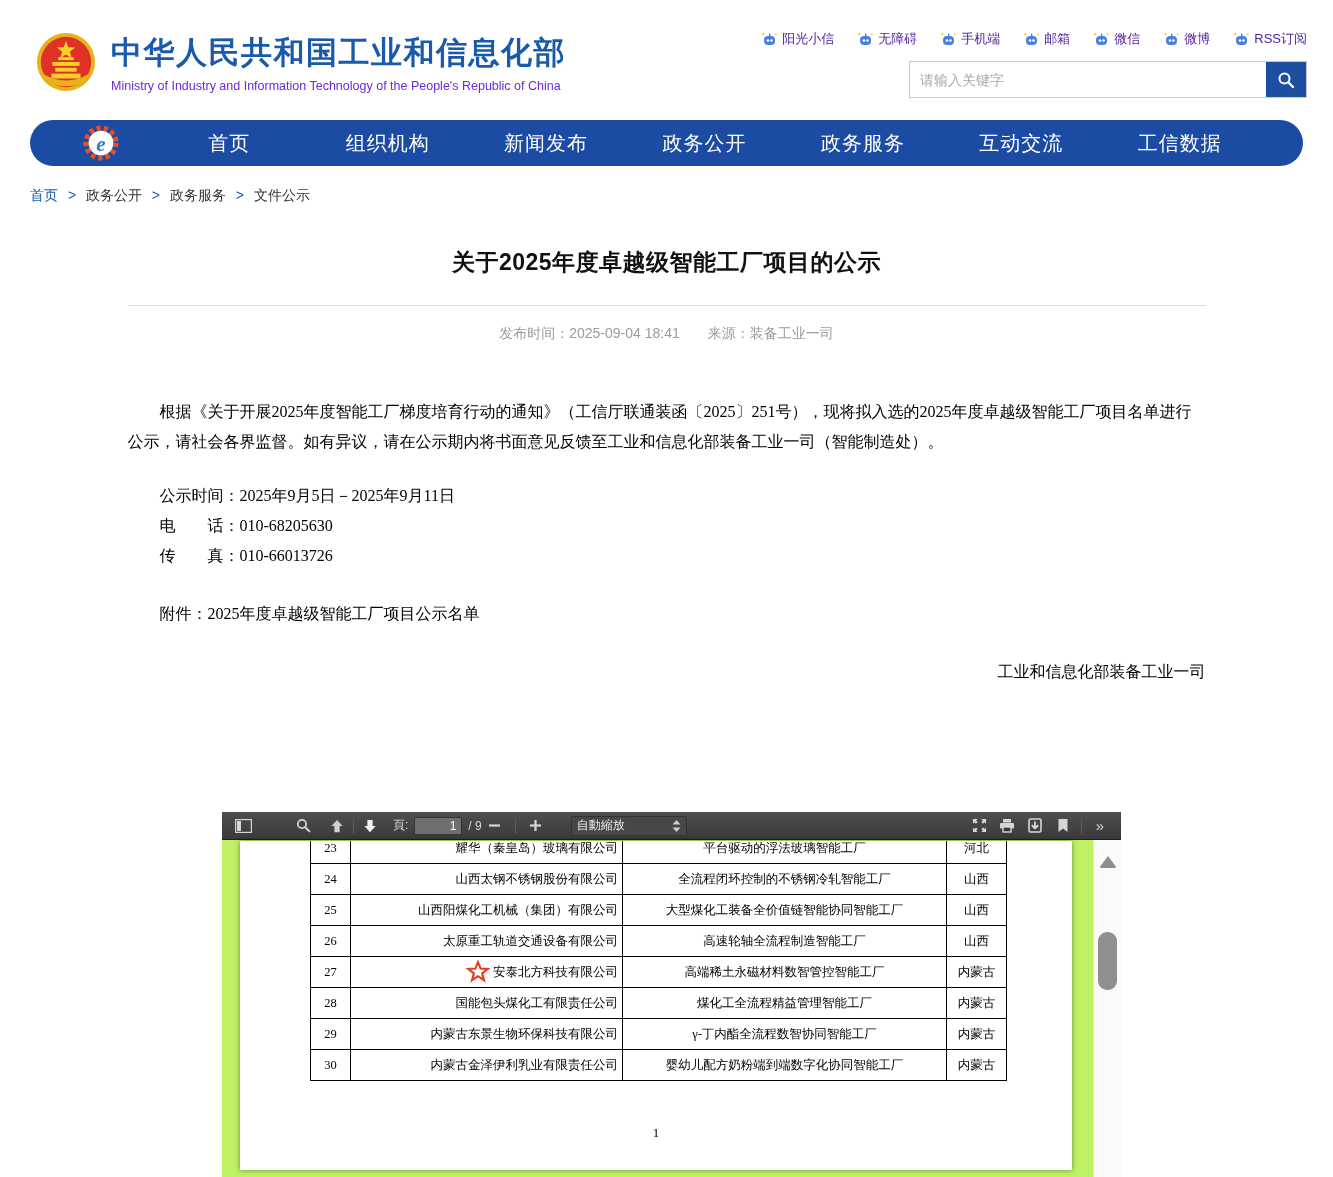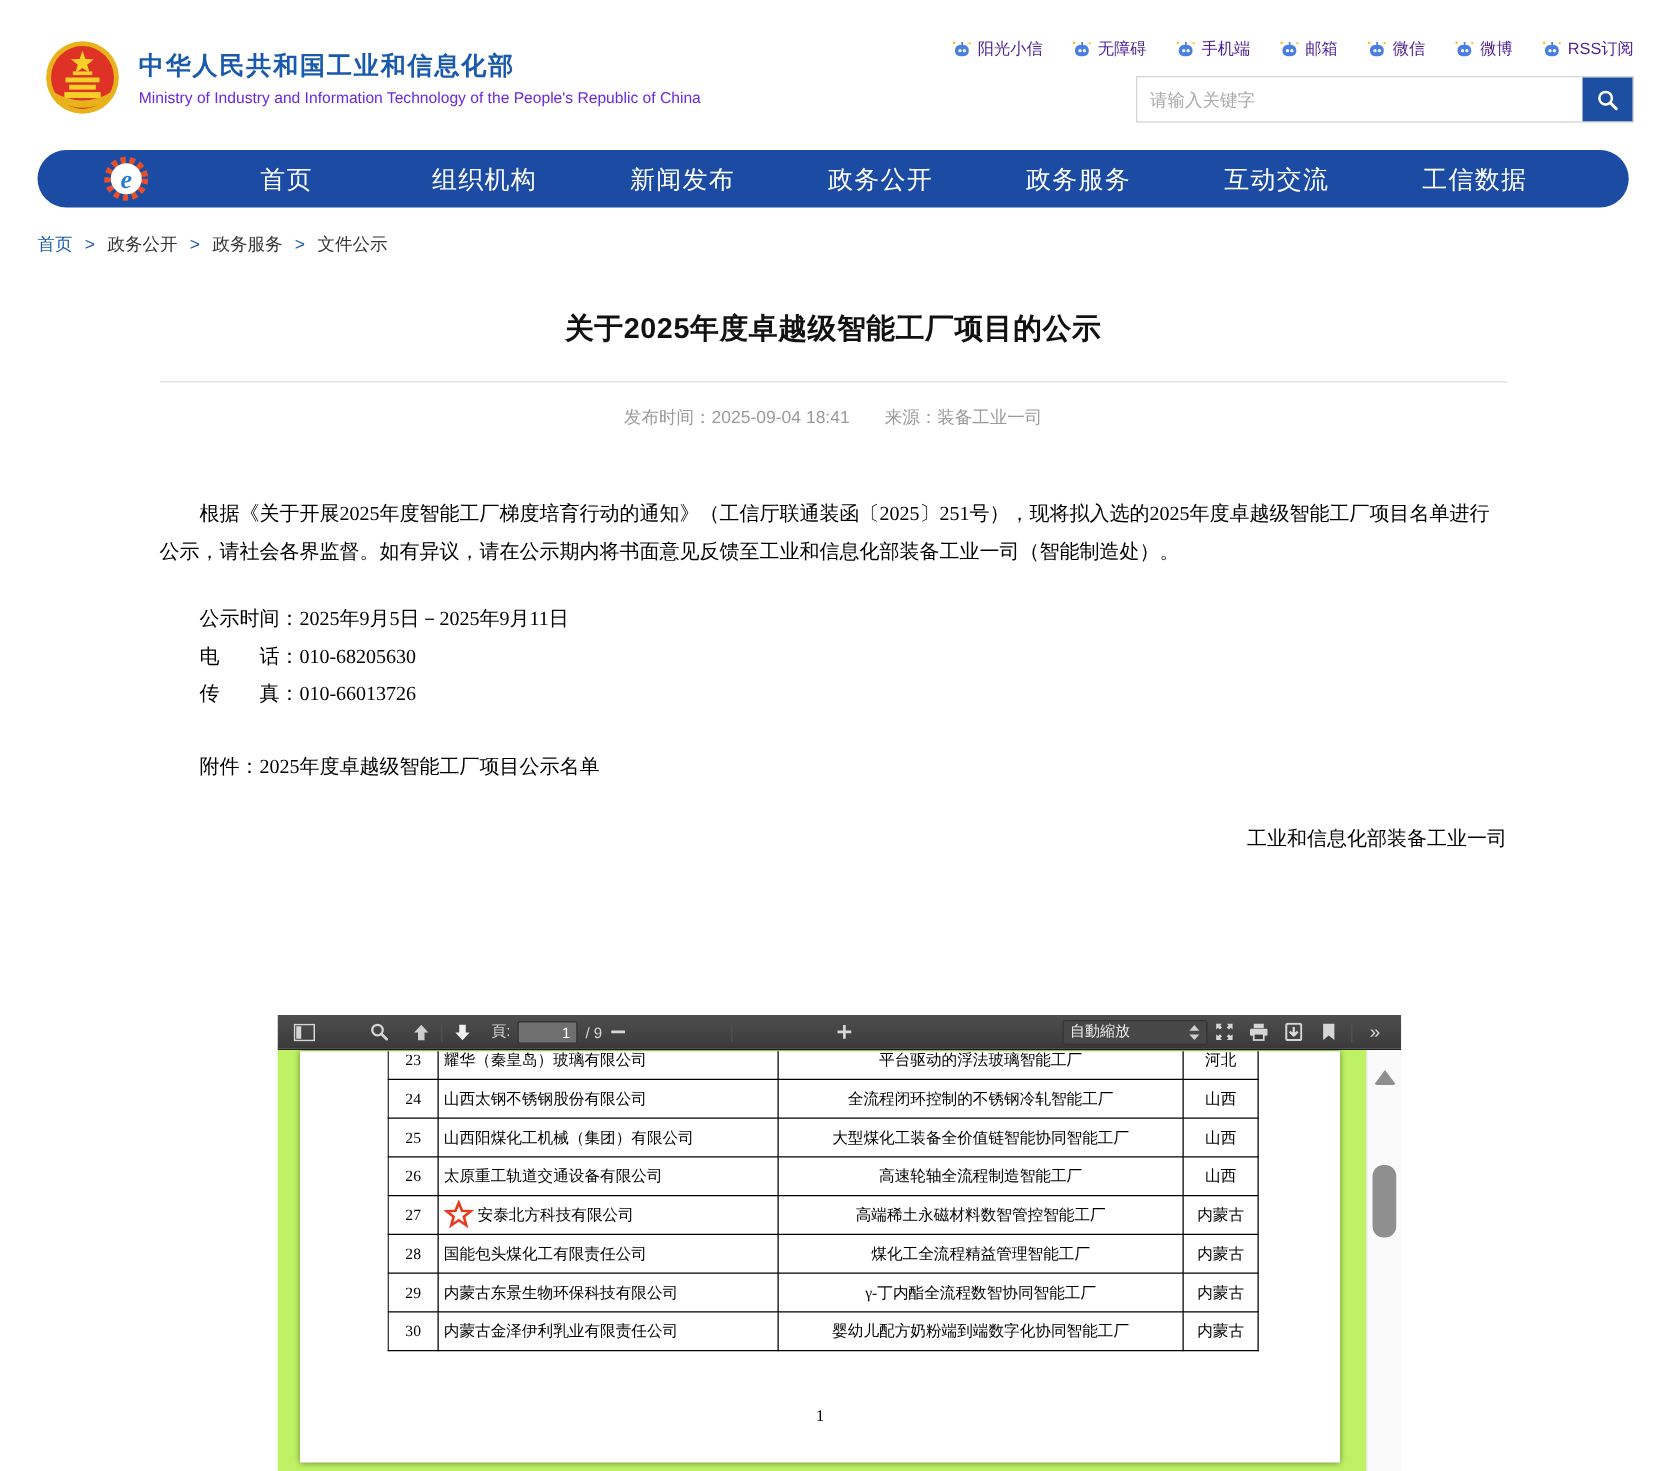--- a/index.html
+++ b/index.html
@@ -6,21 +6,21 @@
   html,body { background:#fff; }
   body {
     width:1333px; height:1177px; overflow:hidden; position:relative;
     font-family:"Liberation Sans", sans-serif; color:#333;
   }
 
   
   .site-header { display:flex; justify-content:space-between; padding:26px 26px 12px 35px; }
   .brand { display:flex; align-items:center; }
   .brand-text { margin-left:14px; }
-  .site-title { font-size:20px; font-weight:bold; color:#1a5aad; letter-spacing:1.5px; }
+  .site-title { font-size:31px; font-weight:bold; color:#1a5aad; letter-spacing:1.5px; }
   .site-subtitle { font-size:12.5px; color:#6d28d9; margin-top:5px; }
   .header-right { width:398px; }
   .quick-links { display:flex; justify-content:flex-end; align-items:center; gap:23px; font-size:13px; color:#4c1d95; margin-top:4px; }
   .quick-link { display:flex; align-items:center; gap:4px; cursor:pointer; white-space:nowrap; }
   .search-bar { margin-top:13px; display:flex; border:1px solid #c9c9c9; height:37px; }
   .search-bar input { flex:1; border:0; outline:none; padding:0 10px; font-size:14px; color:#333; font-family:inherit; }
   .search-bar input::placeholder { color:#a9a9a9; }
   .search-btn { width:40px; background:#1c4fa1; border:0; display:flex; align-items:center; justify-content:center; cursor:pointer; }
 
   
@@ -52,35 +52,35 @@
   
   .pdf-viewer { position:absolute; left:222px; top:812px; width:899px; height:365px; overflow:hidden; }
   .pdf-toolbar { height:28px; background:linear-gradient(#4e4e4e,#3a3a3a); border-bottom:1px solid #1f1f1f;
     display:flex; align-items:center; padding:0 8px; color:#d6d6d6; font-size:12px; }
   .tbtn { width:26px; height:22px; display:flex; align-items:center; justify-content:center; border-radius:2px; cursor:pointer; }
   .tsep { width:1px; height:16px; background:#2c2c2c; border-right:1px solid #5a5a5a; margin:0 3px; }
   .page-label { margin:0 6px 0 10px; }
   .page-input { width:48px; height:18px; background:#6f6f6f; border:1px solid #333; border-radius:2px;
     color:#fff; font-size:12px; text-align:right; padding:0 5px; font-family:inherit; }
   .page-total { margin-left:6px; }
-  .tb-center { flex:1; display:flex; align-items:center; justify-content:space-between; gap:4px; }
+  .tb-center { flex:1; display:flex; align-items:center; justify-content:flex-start; gap:4px; }
   .zoom-select { width:116px; height:20px; background:#474747; border:1px solid #333; border-radius:2px;
     display:flex; align-items:center; justify-content:space-between; padding:0 5px; cursor:pointer; color:#eee; }
   .tb-right { display:flex; align-items:center; gap:2px; }
   .more-glyph { font-size:15px; color:#d6d6d6; line-height:1; }
 
   .pdf-body { position:relative; height:372px; background:#bef264; }
   .pdf-page { position:absolute; left:18px; top:1px; width:832px; height:329px; background:#fff;
     box-shadow:0 0 5px rgba(0,0,0,0.45); }
   .table-clip { position:absolute; left:70px; top:0; width:700px; height:248px; overflow:hidden; }
   .pdf-table { border-collapse:collapse; margin-top:-9px; width:696px; table-layout:fixed;
     font-family:"Liberation Serif", serif; font-size:12.5px; color:#000; }
   .pdf-table td { border:1px solid #000; height:31px; text-align:center; padding:0 4px; overflow:hidden; white-space:nowrap; }
   .col-no { width:40px; } .col-co { width:272px; } .col-pj { width:324px; } .col-pr { width:60px; }
-  .cell-co-inner { display:flex; align-items:center; justify-content:flex-start; gap:3px; }
+  .cell-co-inner { display:flex; align-items:center; justify-content:flex-end; gap:3px; }
   .star { display:none; width:24px; height:24px; flex:0 0 auto; }
   .row-starred .star { display:block; }
   .page-num { position:absolute; left:0; right:0; top:284px; text-align:center;
     font-family:"Liberation Serif", serif; font-size:13px; color:#000; }
 
   .vscroll { position:absolute; right:0; top:0; bottom:0; width:28px; background:#fafafa; border-left:1px solid #e3e3e3; }
   .scroll-up { width:0; height:0; border-left:9px solid transparent; border-right:9px solid transparent;
     border-bottom:12px solid #8e8e8e; margin:16px auto 0; border-radius:3px; cursor:pointer; }
   .scroll-thumb { position:absolute; left:4px; top:92px; width:19px; height:58px; background:#8f8f8f; border-radius:9px; cursor:grab; }
 </style>

